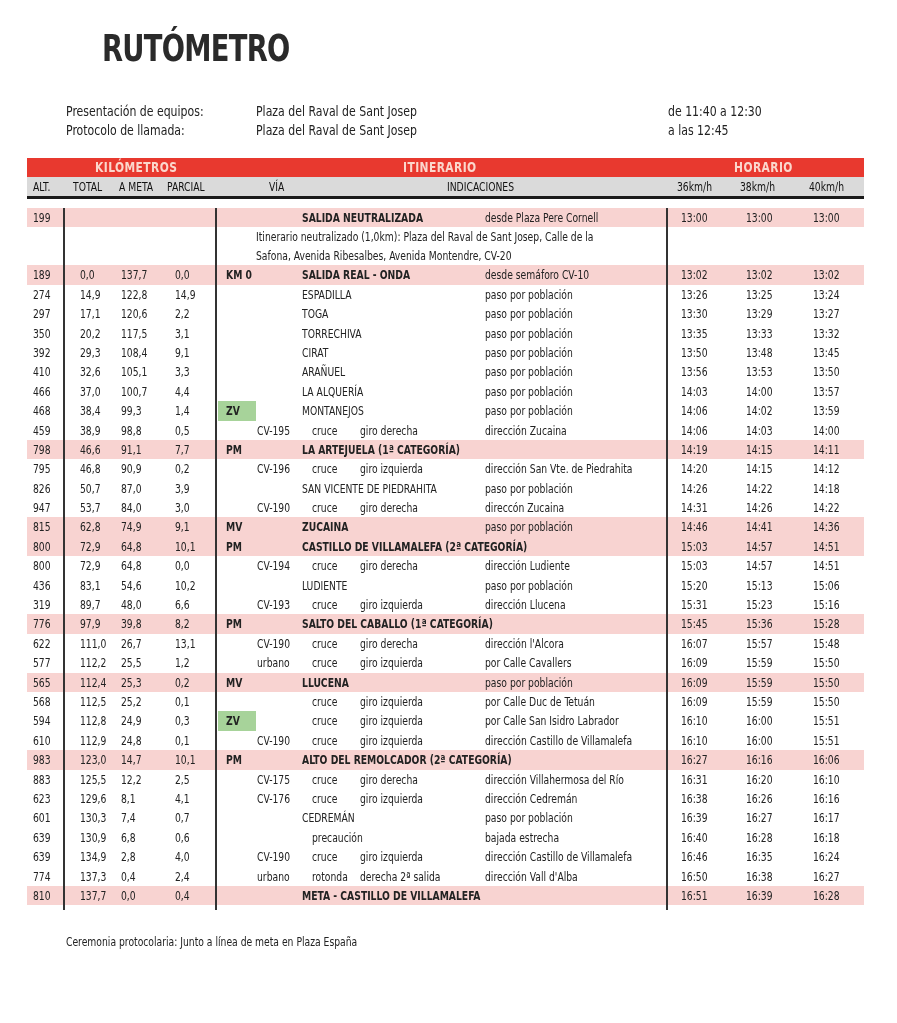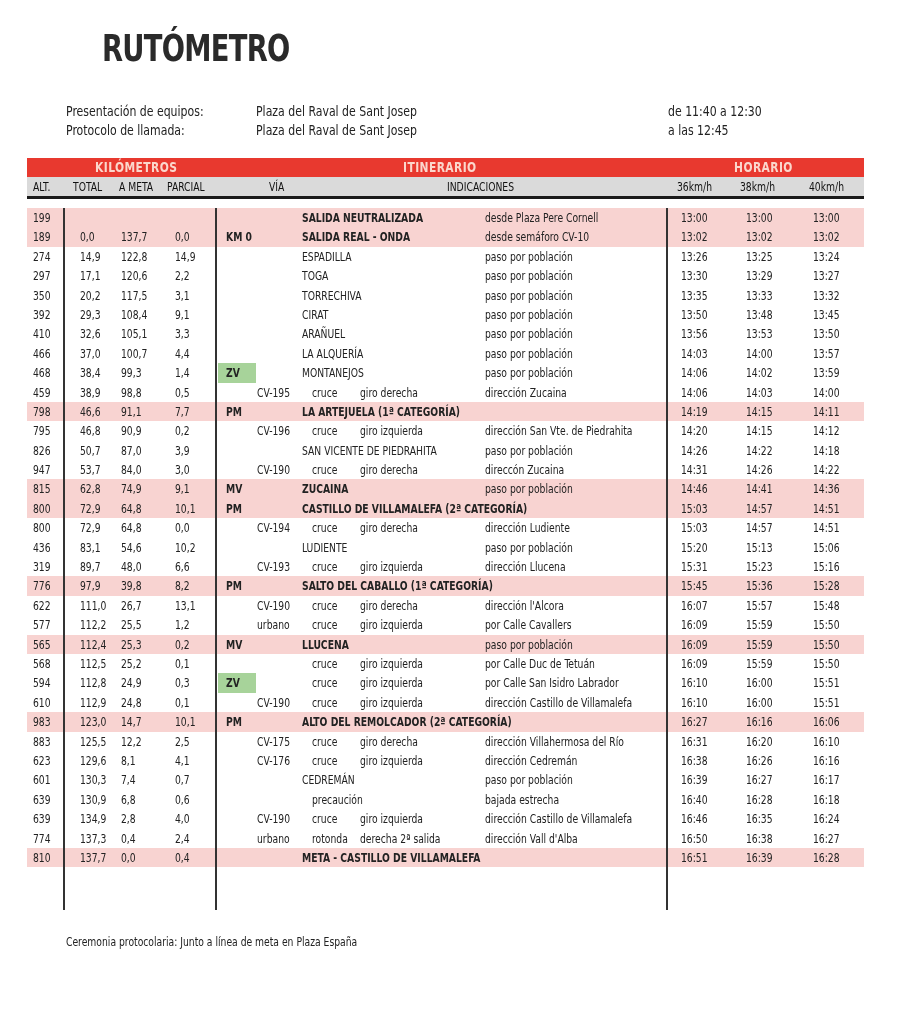--- a/index.html
+++ b/index.html
@@ -55,20 +55,24 @@
 
 <div class="rows" id="rows">
     <div class="row hl">
       <span style="left: 6px;">199</span>
       <span class="name bold" style="left: 275px;">SALIDA NEUTRALIZADA</span>
       <span style="left: 458px;">desde Plaza Pere Cornell</span>
       <span style="left: 654px;">13:00</span>
       <span style="left: 719px;">13:00</span>
       <span style="left: 786px;">13:00</span>
     </div>
+    <div class="note">
+      <span style="top: 2px;">Itinerario neutralizado (1,0km): Plaza del Raval de Sant Josep, Calle de la</span>
+      <span style="top: 21px;">Safona, Avenida Ribesalbes, Avenida Montendre, CV-20</span>
+    </div>
     <div class="row hl">
       <span style="left: 6px;">189</span>
       <span style="left: 53px;">0,0</span>
       <span style="left: 94px;">137,7</span>
       <span style="left: 148px;">0,0</span>
       <span class="tag" style="left: 199px;">KM 0</span>
       <span class="name bold" style="left: 275px;">SALIDA REAL - ONDA</span>
       <span style="left: 458px;">desde semáforo CV-10</span>
       <span style="left: 654px;">13:02</span>
       <span style="left: 719px;">13:02</span>

